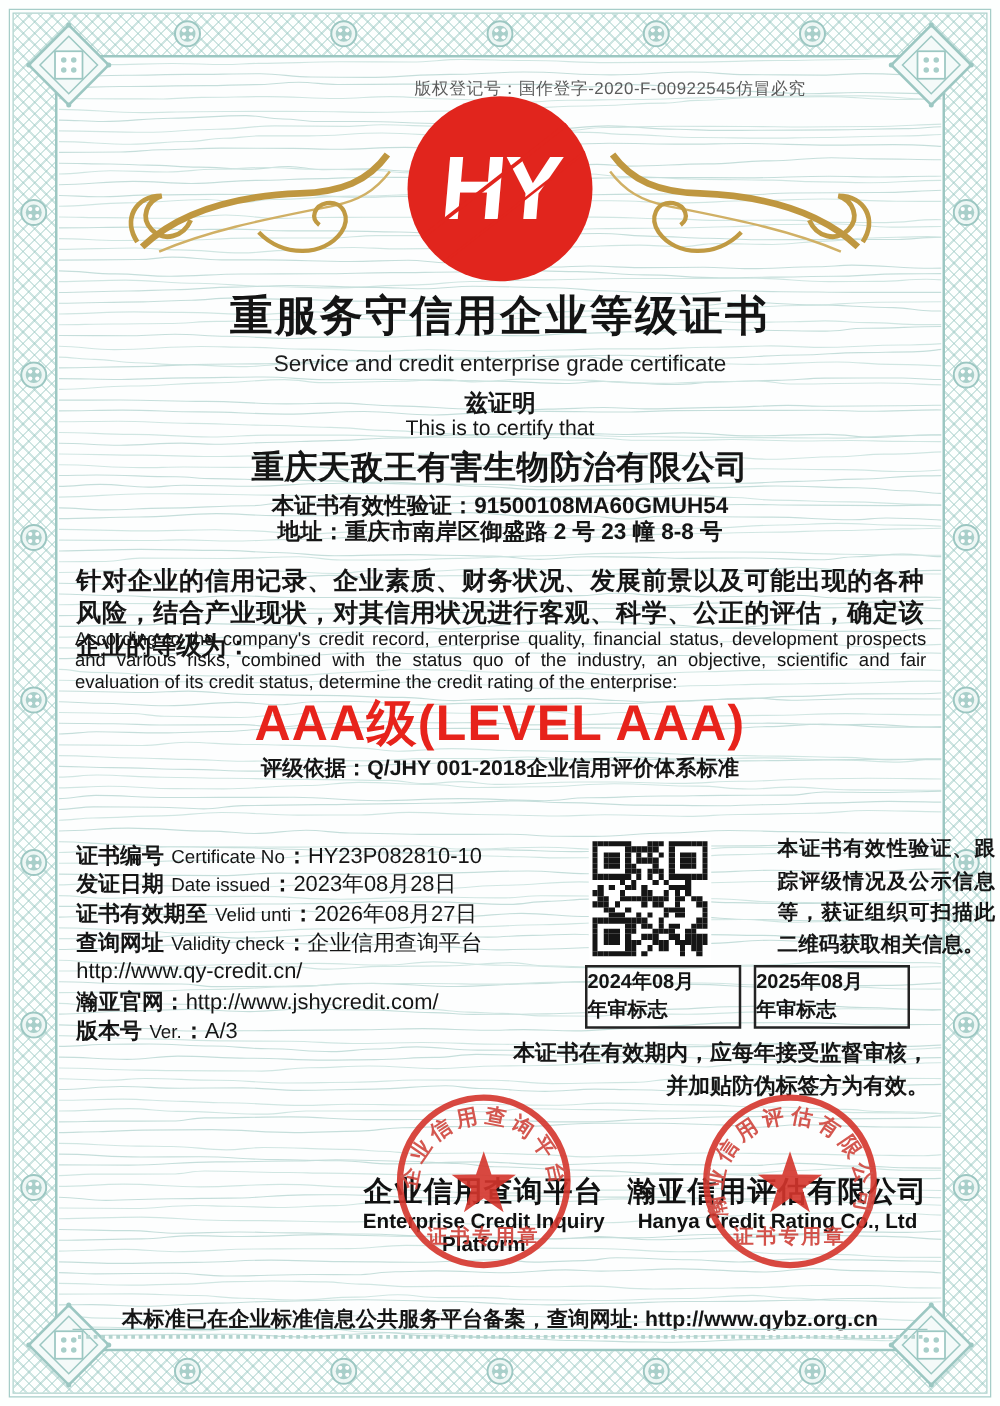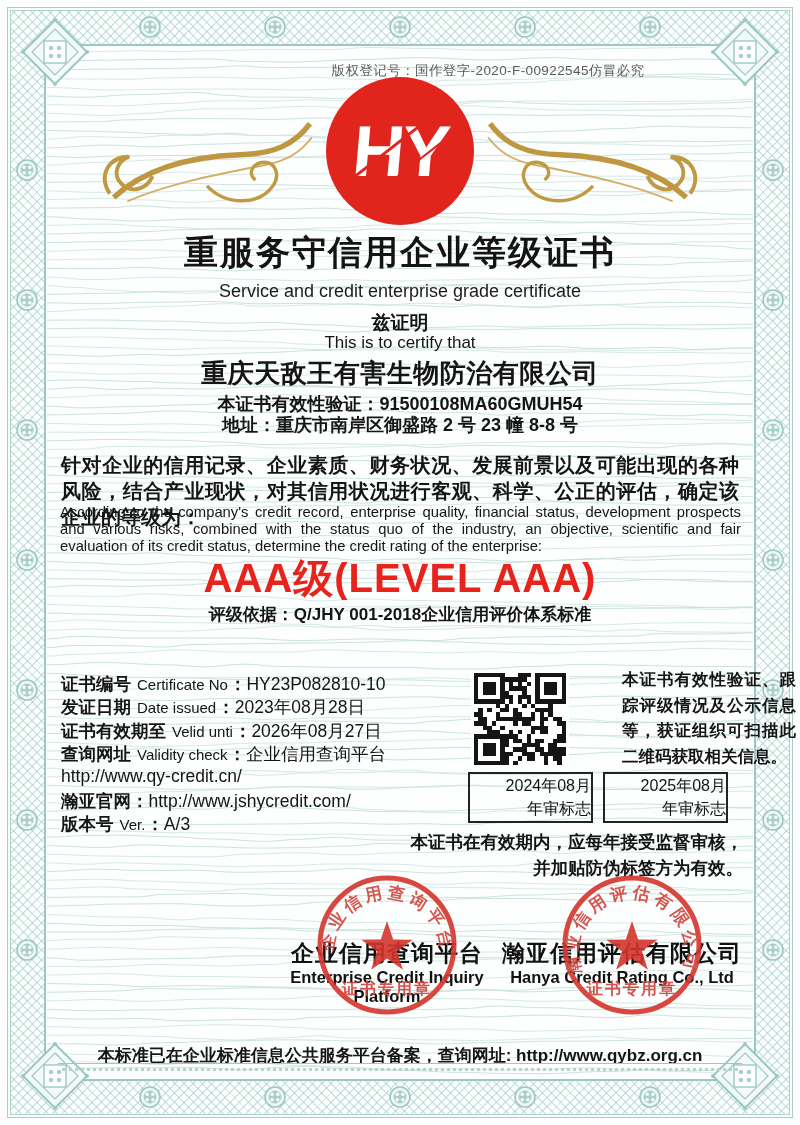--- a/index.html
+++ b/index.html
@@ -43,22 +43,22 @@
   .d-row{height:23.4px;white-space:nowrap;font-size:17.5px;}
   .d-cn{font-weight:700;}
   .d-en{font-size:15px;font-weight:500;margin:0 1px 0 6px;}
   .d-val{font-weight:500;}
   .qr{position:absolute;left:471px;top:670px;width:98px;height:98px;background:#fff;padding:3px;
       box-sizing:border-box;display:grid;grid-template-columns:repeat(21,1fr);grid-template-rows:repeat(21,1fr);}
   .qb{background:#151515;}
   .qr-note{position:absolute;left:575px;top:667px;width:174px;font-size:16.5px;line-height:1.56;
            font-weight:600;text-align:justify;margin-left:47px;}
   .annual{position:absolute;top:772px;width:121px;height:47px;border:2.5px solid #232323;
-          display:flex;flex-direction:column;align-items:flex-end;justify-content:center;
-          font-size:16px;font-weight:400;line-height:1.4;}
+          display:flex;flex-direction:column;align-items:flex-start;justify-content:center;
+          font-size:16px;font-weight:700;line-height:1.4;}
   .an-1{left:468px}.an-2{left:603px}
   .supervision{position:absolute;right:57px;top:829px;text-align:right;font-size:17.5px;
                font-weight:600;line-height:1.5;}
   .stamp-group{position:absolute;top:870px;width:250px;height:175px;}
   .sg-left{left:262px}.sg-right{left:497px}
   .stamp-org-cn{position:absolute;top:68px;width:100%;text-align:center;font-size:23px;
                 font-weight:800;letter-spacing:1px;color:#111;z-index:1;}
   .stamp-org-en{position:absolute;top:98px;width:100%;text-align:center;font-size:16.5px;
                 font-weight:600;color:#111;z-index:1;}
   .stamp-svg{position:absolute;top:0;left:50%;transform:translateX(-50%);width:150px;height:150px;

